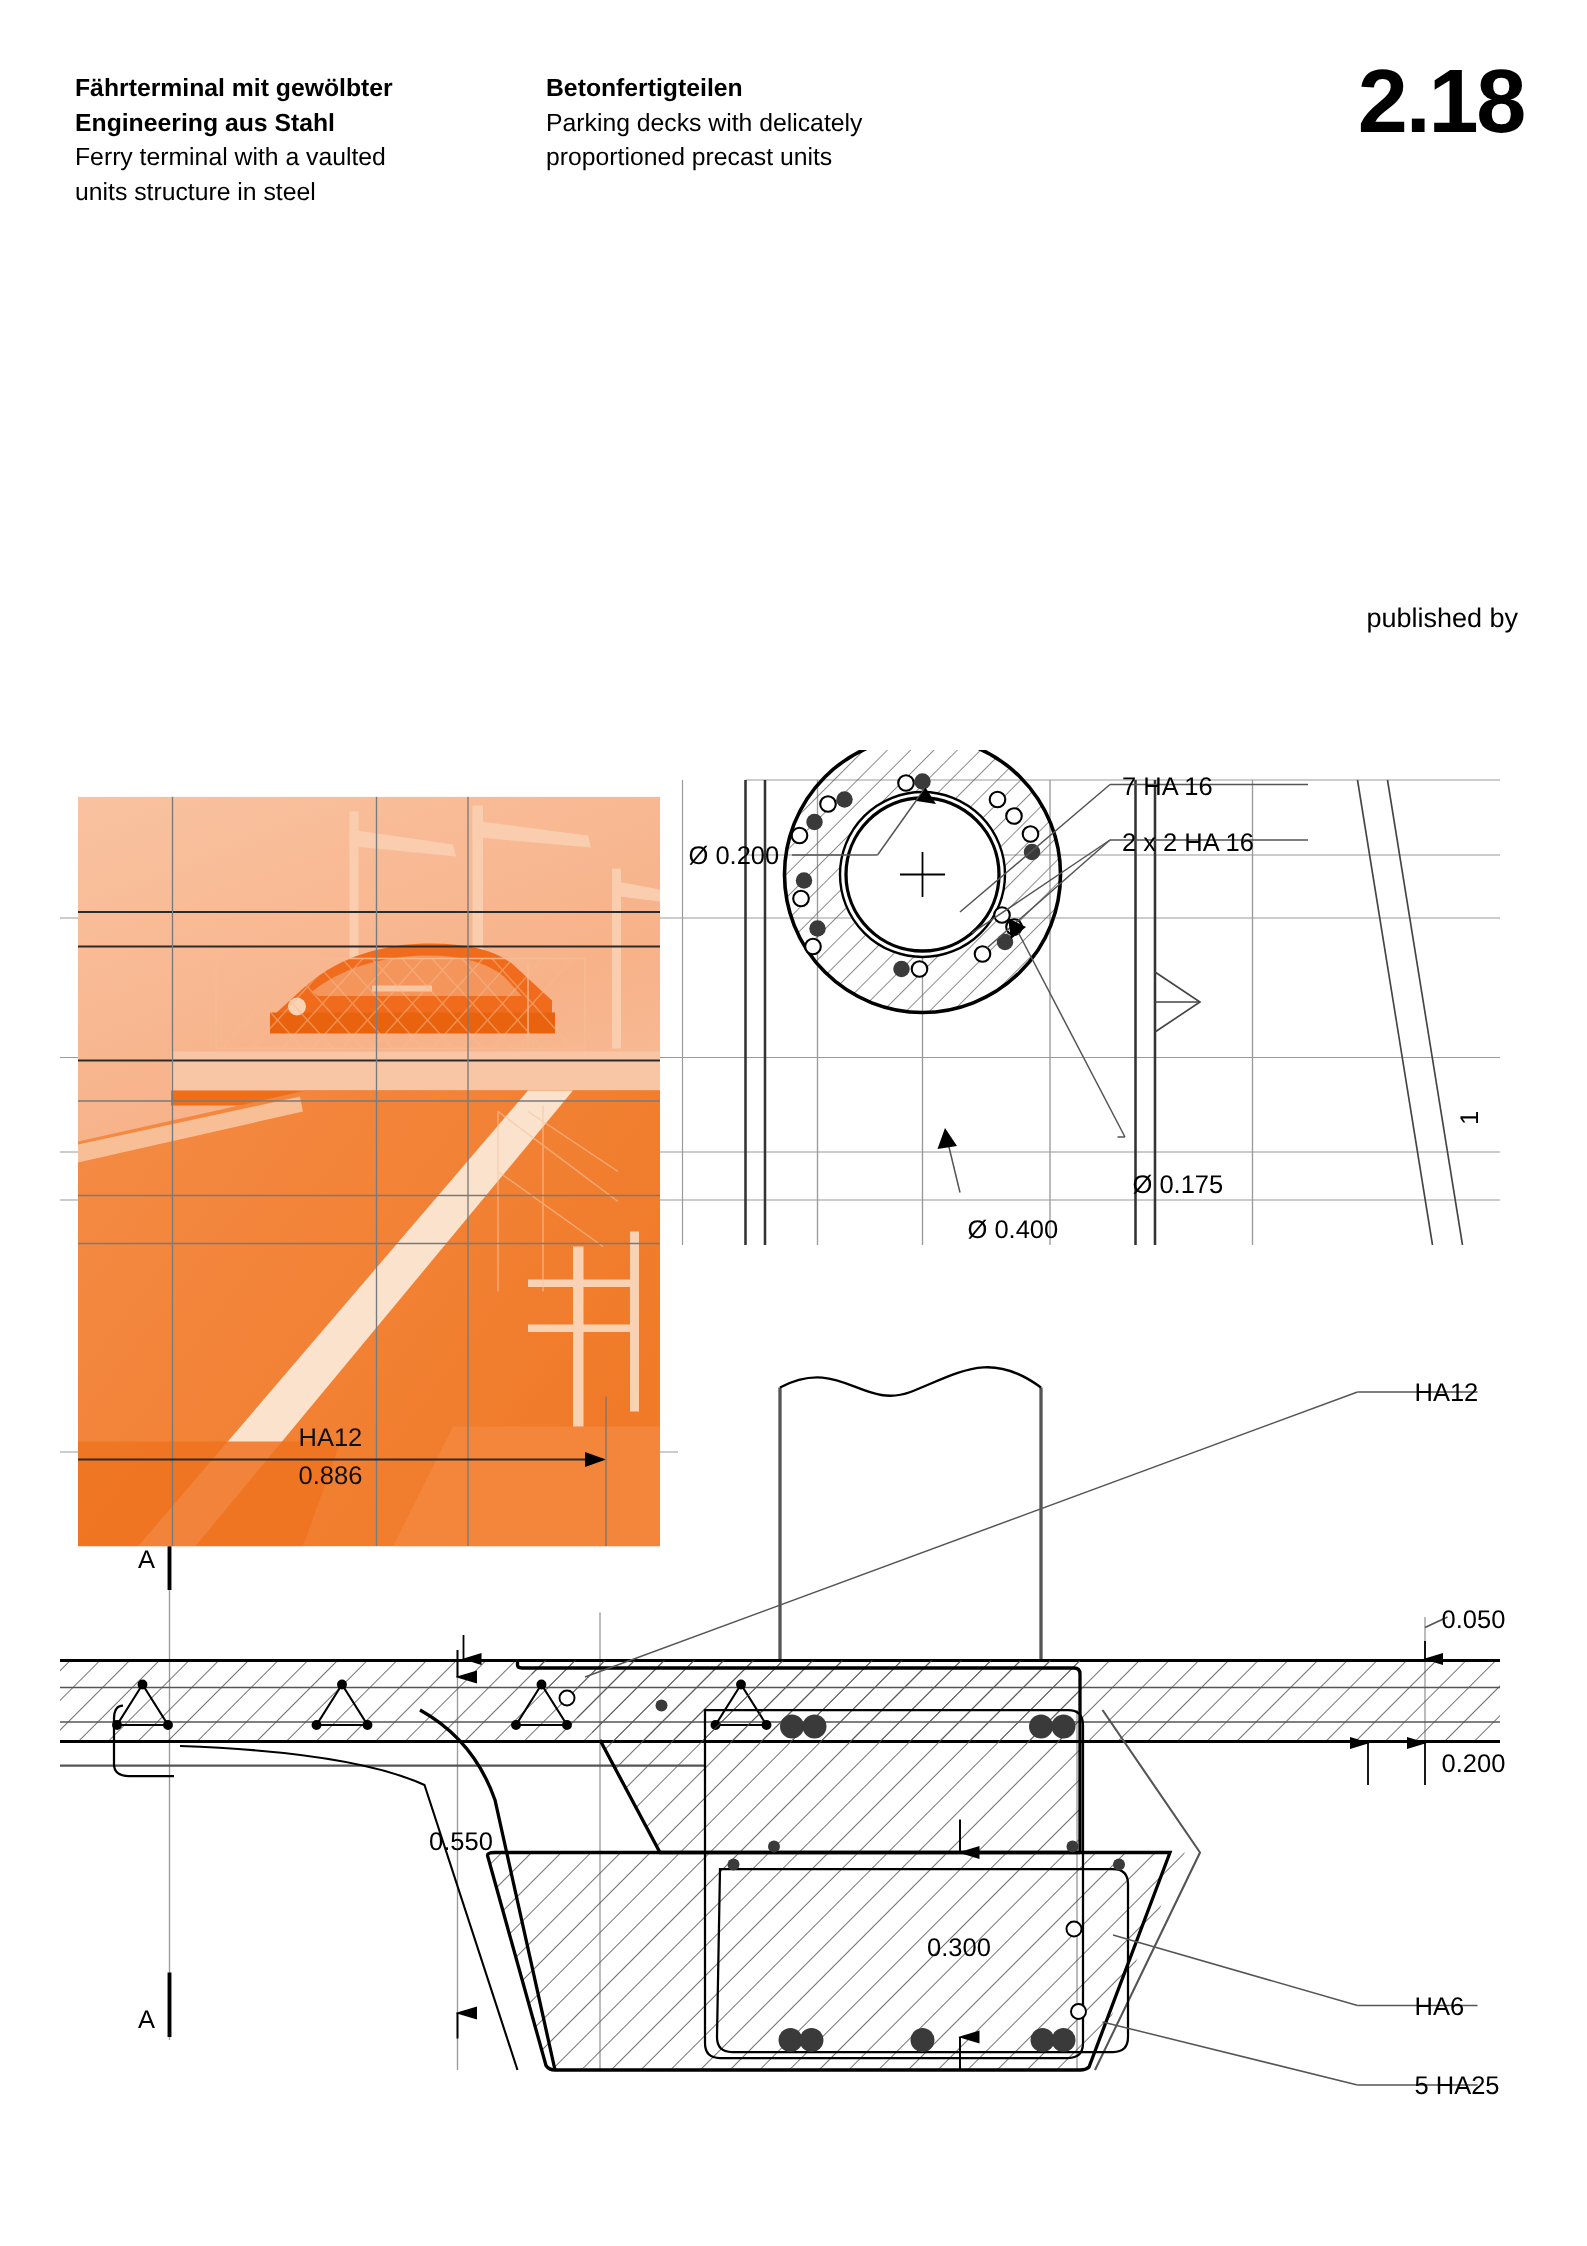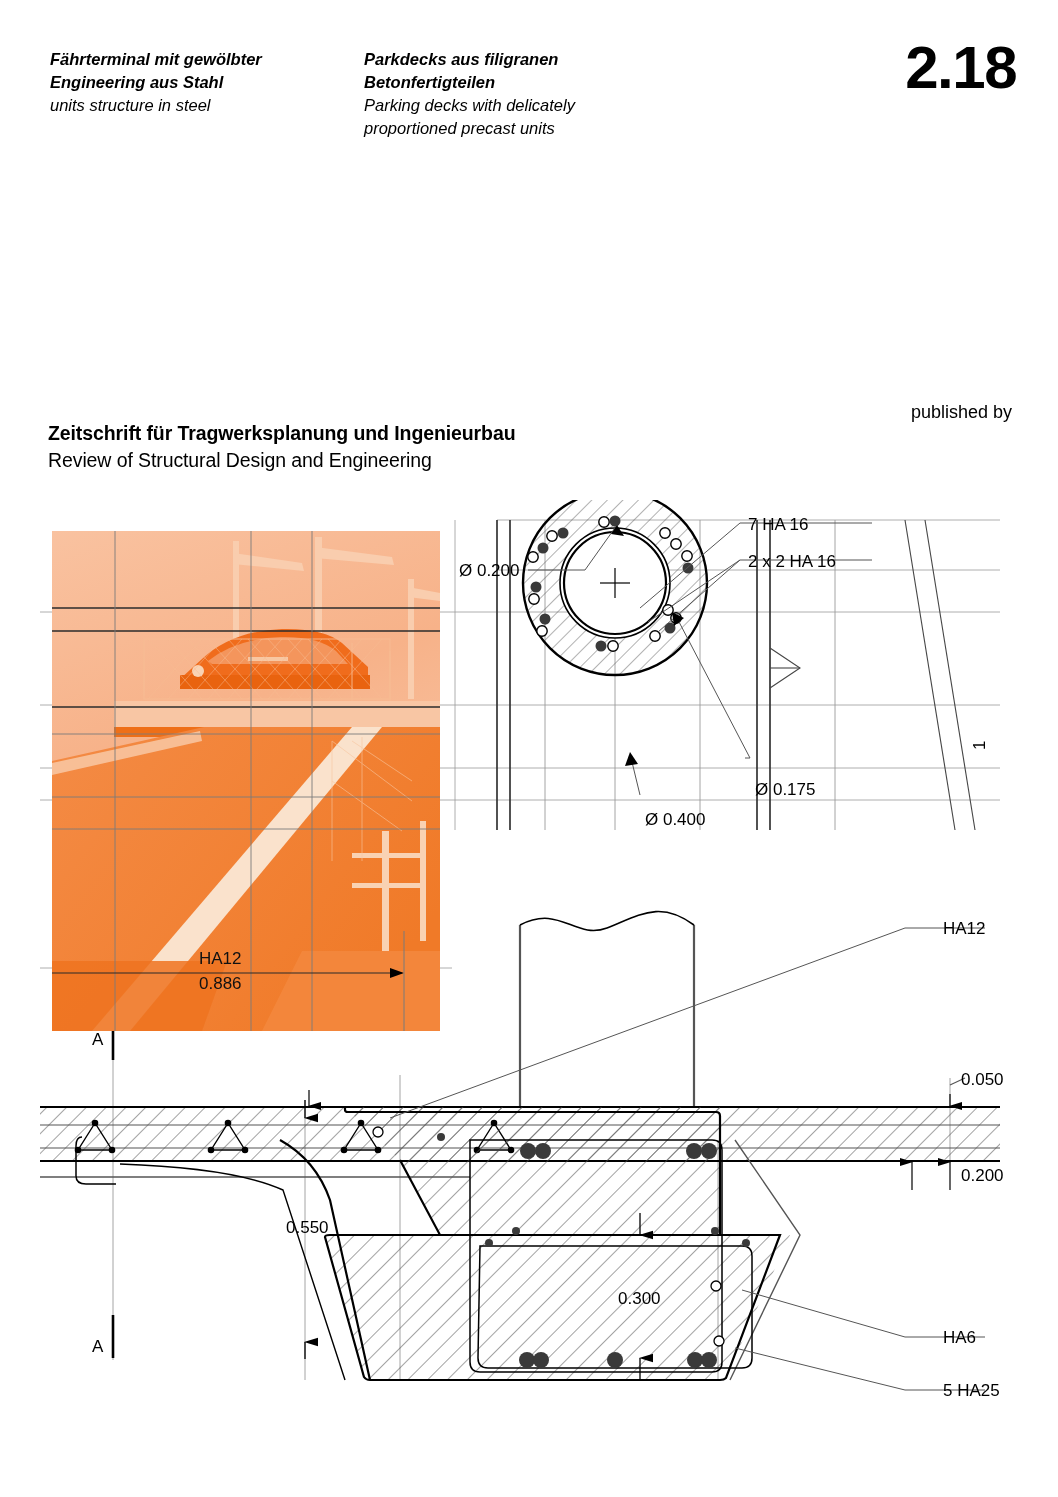--- a/index.html
+++ b/index.html
@@ -3,21 +3,21 @@
 <meta charset="utf-8">
 <style>
   html,body{margin:0;padding:0;background:#ffffff;}
   body{width:1058px;height:1497px;position:relative;overflow:hidden;
        font-family:"Liberation Sans", sans-serif;color:#000;}
 
   .page{position:absolute;left:0;top:0;width:1058px;height:1497px;background:#fff;}
 
   
   .hdr{position:absolute;left:0;top:0;width:1058px;height:170px;}
-  .teaser{position:absolute;font-size:16.5px;line-height:23px;font-style:italic;}
+  .teaser{position:absolute;font-size:16.5px;line-height:23px;}
   .teaser .t-de{font-weight:bold;}
   .teaser .t-en{font-weight:normal;}
   #teaser-1{left:50px;top:48px;width:300px;}
   #teaser-2{left:364px;top:48px;width:300px;}
   .issue{position:absolute;right:42px;top:38px;font-size:60px;font-weight:bold;
          letter-spacing:-1.5px;line-height:60px;}
 
   
   .wordmark{position:absolute;left:44px;top:222px;width:980px;height:180px;}
   .wordmark svg{display:block;}
@@ -44,38 +44,34 @@
 </head>
 <body>
 
 <div class="page">
 
   <div class="hdr">
 
     <div class="teaser" id="teaser-1">
       <div class="t-de">Fährterminal mit gewölbter</div>
       <div class="t-de">Engineering aus Stahl</div>
+      <div class="t-en">Ferry terminal with a vaulted</div>
       <div class="t-en">units structure in steel</div>
     </div>
 
     <div class="teaser" id="teaser-2">
-      <div class="t-de">Parkdecks aus filigranen</div>
       <div class="t-de">Betonfertigteilen</div>
       <div class="t-en">Parking decks with delicately</div>
       <div class="t-en">proportioned precast units</div>
     </div>
 
     <div class="issue" id="issue-number" style="color: #000000;">2.18</div>
   </div>
 
 
-  <div class="subtitle">
-    <div class="sub-de">Zeitschrift für Tragwerksplanung und Ingenieurbau</div>
-    <div class="sub-en">Review of Structural Design and Engineering</div>
-  </div>
 
   <div class="pubby">published by</div>
 
 
   <div class="draw">
     <svg width="1058" height="997" viewBox="0 0 1058 997" xmlns="http://www.w3.org/2000/svg">
 
       <defs>
         <pattern id="hatch45" width="14" height="14" patternUnits="userSpaceOnUse" patternTransform="rotate(45)">
           <line x1="0" y1="0" x2="0" y2="14" stroke="#555" stroke-width="1.1"></line>

